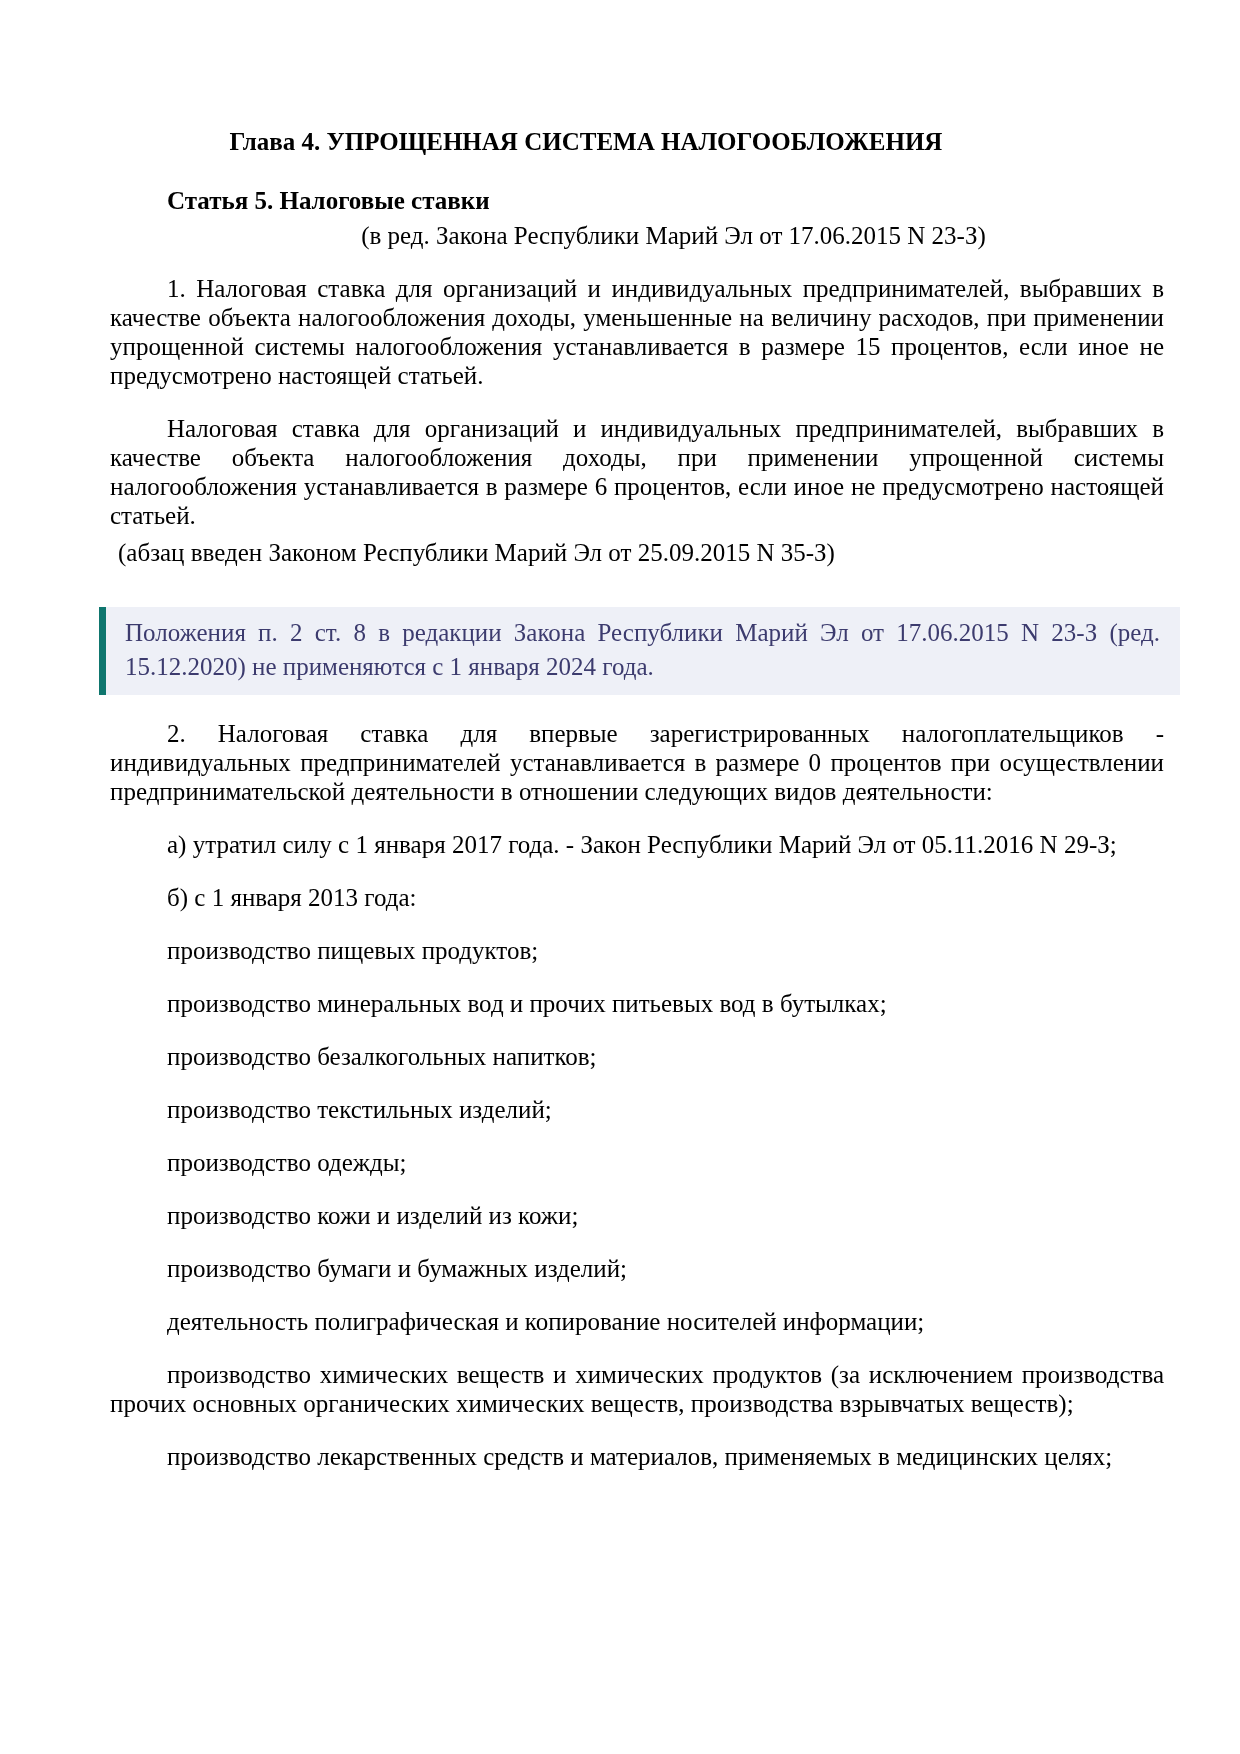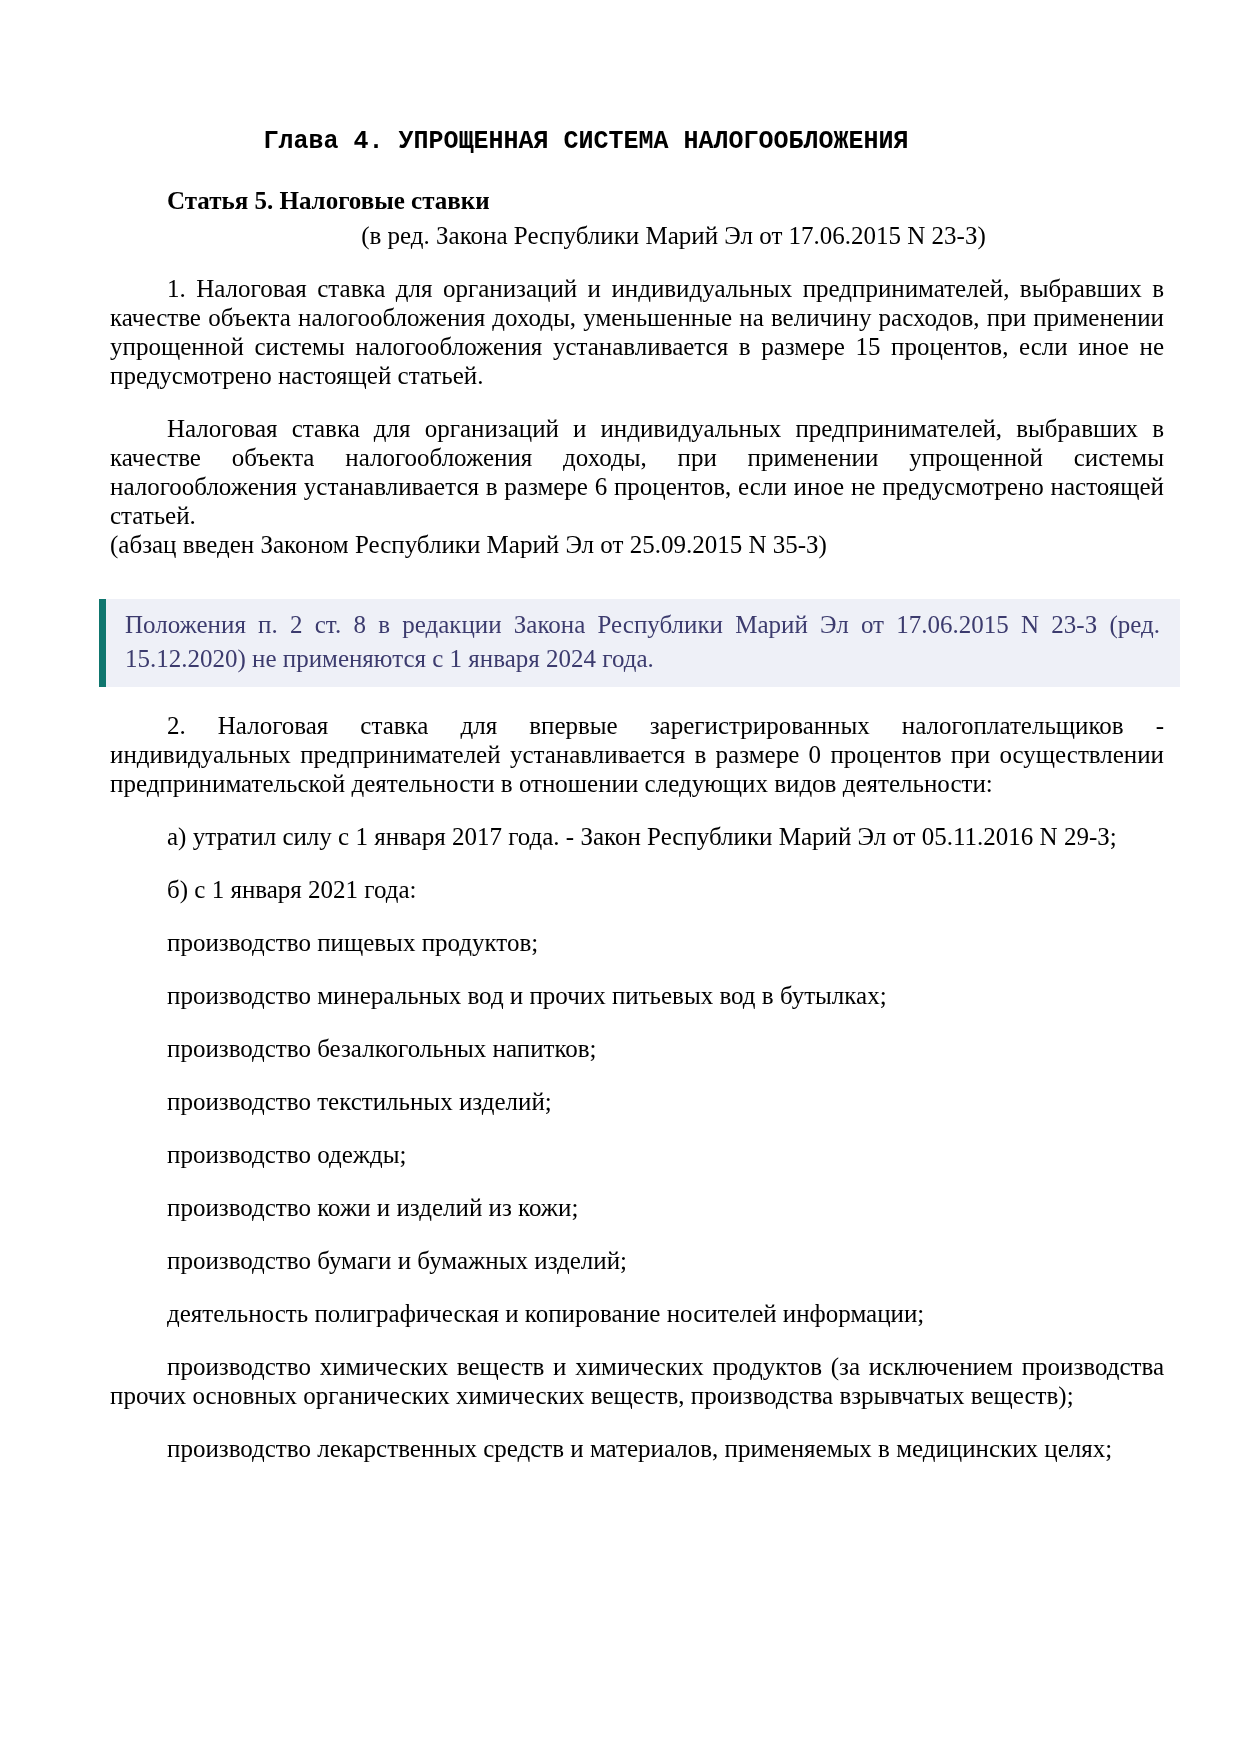--- a/index.html
+++ b/index.html
@@ -18,21 +18,20 @@
     padding: 126px 60px 0 110px;
     width: 1070px;
   }
   .chapter-title {
     font-size: 25px;
     font-weight: bold;
     line-height: 32px;
     text-align: center;
     padding-right: 118px; 
     margin: 0;
-    font-family: Liberation Mono, monospace;
   }
   .article-heading {
     font-size: 25px;
     font-weight: bold;
     line-height: 30px;
     margin: 28px 0 0 0;
     text-indent: 57px;
   }
   .ed-note {
     font-size: 25px;
@@ -44,21 +43,21 @@
   p.para {
     font-size: 25px;
     line-height: 29px;
     margin: 24px 16px 0 0;
     text-align: justify;
     text-indent: 57px;
   }
   p.amendment {
     font-size: 25px;
     line-height: 29px;
-    margin: 0;
+    margin: 8px;
     text-indent: 0;
     text-align: left;
   }
   .note-box {
     margin: 40px 0 16px -11px;
     background: #eef0f7;
     border-left: 7px solid #0f766e;
     padding: 9px 20px 11px 19px;
   }
   .note-box p {
@@ -87,21 +86,21 @@
   <p class="amendment">(абзац введен Законом Республики Марий Эл от 25.09.2015 N 35-З)</p>
 
   <div class="note-box">
     <p>Положения п. 2 ст. 8 в редакции Закона Республики Марий Эл от 17.06.2015 N 23-З (ред. 15.12.2020) не применяются с 1 января 2024 года.</p>
   </div>
 
   <p class="para">2. Налоговая ставка для впервые зарегистрированных налогоплательщиков - индивидуальных предпринимателей устанавливается в размере 0 процентов при осуществлении предпринимательской деятельности в отношении следующих видов деятельности:</p>
 
   <p class="para">а) утратил силу с 1 января 2017 года. - Закон Республики Марий Эл от 05.11.2016 N 29-З;</p>
 
-  <p class="para">б) с 1 января 2021 года:</p>
+  <p class="para">б) с 1 января 2013 года:</p>
 
   <p class="para">производство пищевых продуктов;</p>
   <p class="para">производство минеральных вод и прочих питьевых вод в бутылках;</p>
   <p class="para">производство безалкогольных напитков;</p>
   <p class="para">производство текстильных изделий;</p>
   <p class="para">производство одежды;</p>
   <p class="para">производство кожи и изделий из кожи;</p>
   <p class="para">производство бумаги и бумажных изделий;</p>
   <p class="para">деятельность полиграфическая и копирование носителей информации;</p>
   <p class="para">производство химических веществ и химических продуктов (за исключением производства прочих основных органических химических веществ, производства взрывчатых веществ);</p>

